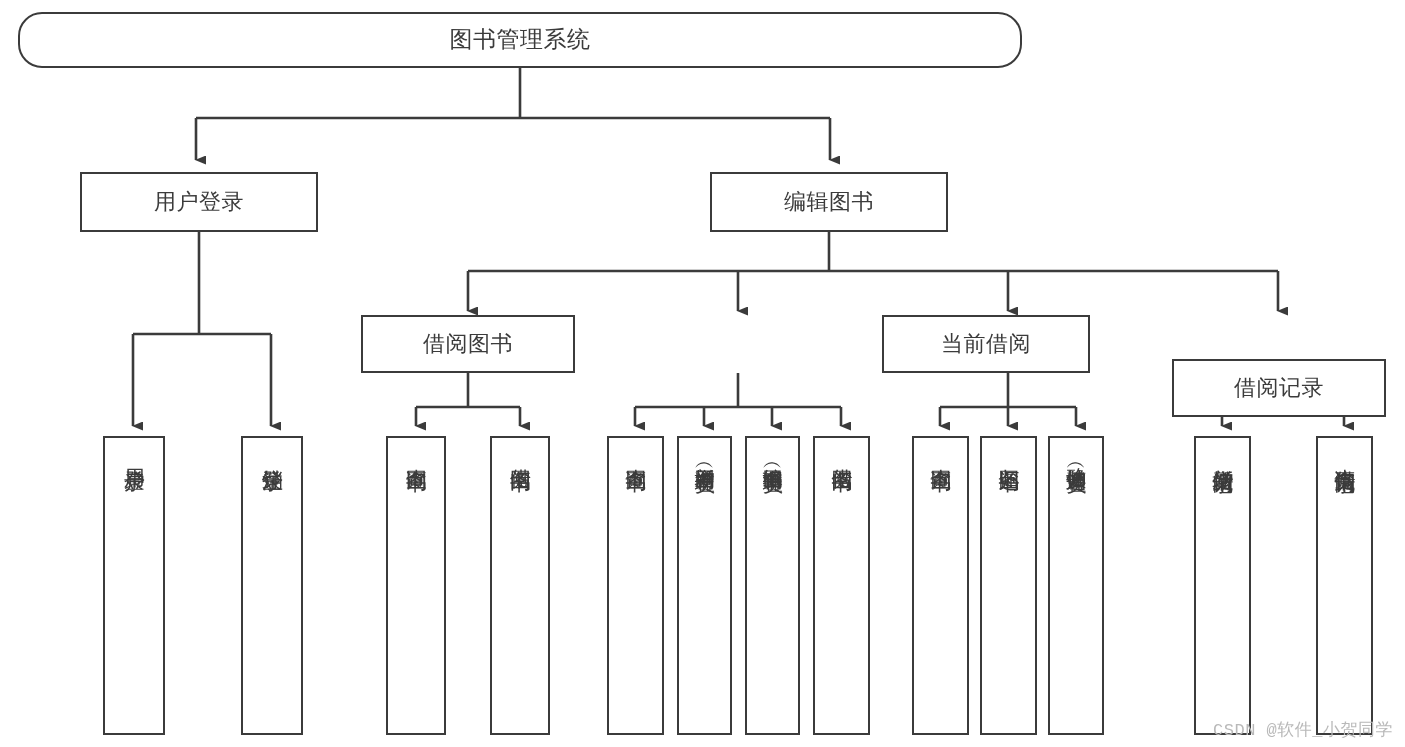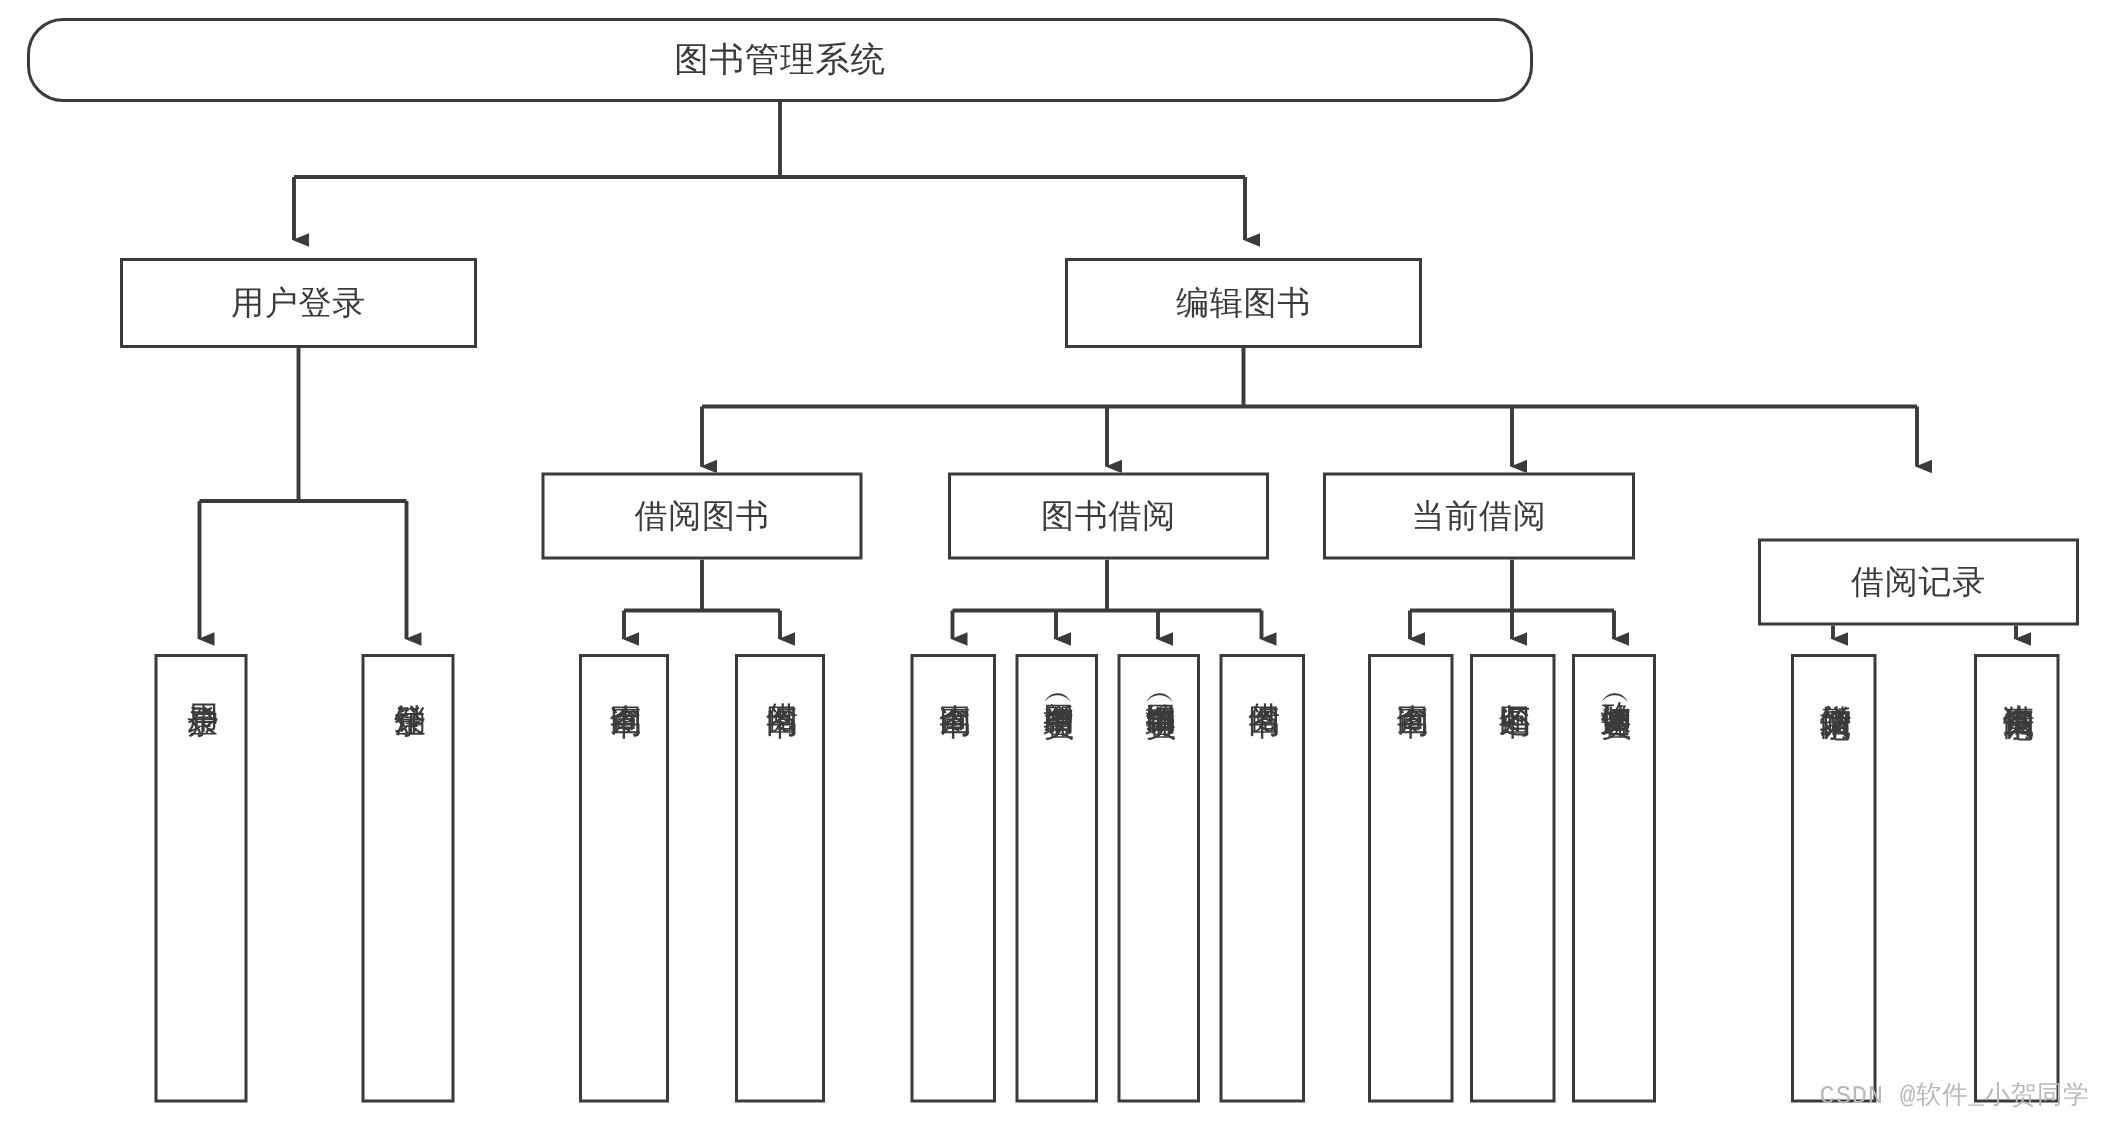--- a/index.html
+++ b/index.html
@@ -144,23 +144,20 @@
   <div class="node horizontal" style="left:80px; top:172px; width:238px; height:60px;">
     <span class="node-label">用户登录</span>
   </div>
   <div class="node horizontal" style="left:710px; top:172px; width:238px; height:60px;">
     <span class="node-label">编辑图书</span>
   </div>
 
   <div class="node horizontal" style="left:361px; top:315px; width:214px; height:58px;">
     <span class="node-label">借阅图书</span>
   </div>
-  <div class="node horizontal" style="left:632px; top:315px; width:214px; height:58px;">
-    <span class="node-label">图书借阅</span>
-  </div>
   <div class="node horizontal" style="left:882px; top:315px; width:208px; height:58px;">
     <span class="node-label">当前借阅</span>
   </div>
   <div class="node horizontal" style="left:1172px; top:315px; width:214px; height:58px;margin-top:44px;">
     <span class="node-label">借阅记录</span>
   </div>
 
   <div class="node vertical" style="left:103px; top:436px; width:62px; height:299px;">
     <span class="node-label">用户登录</span>
   </div>

